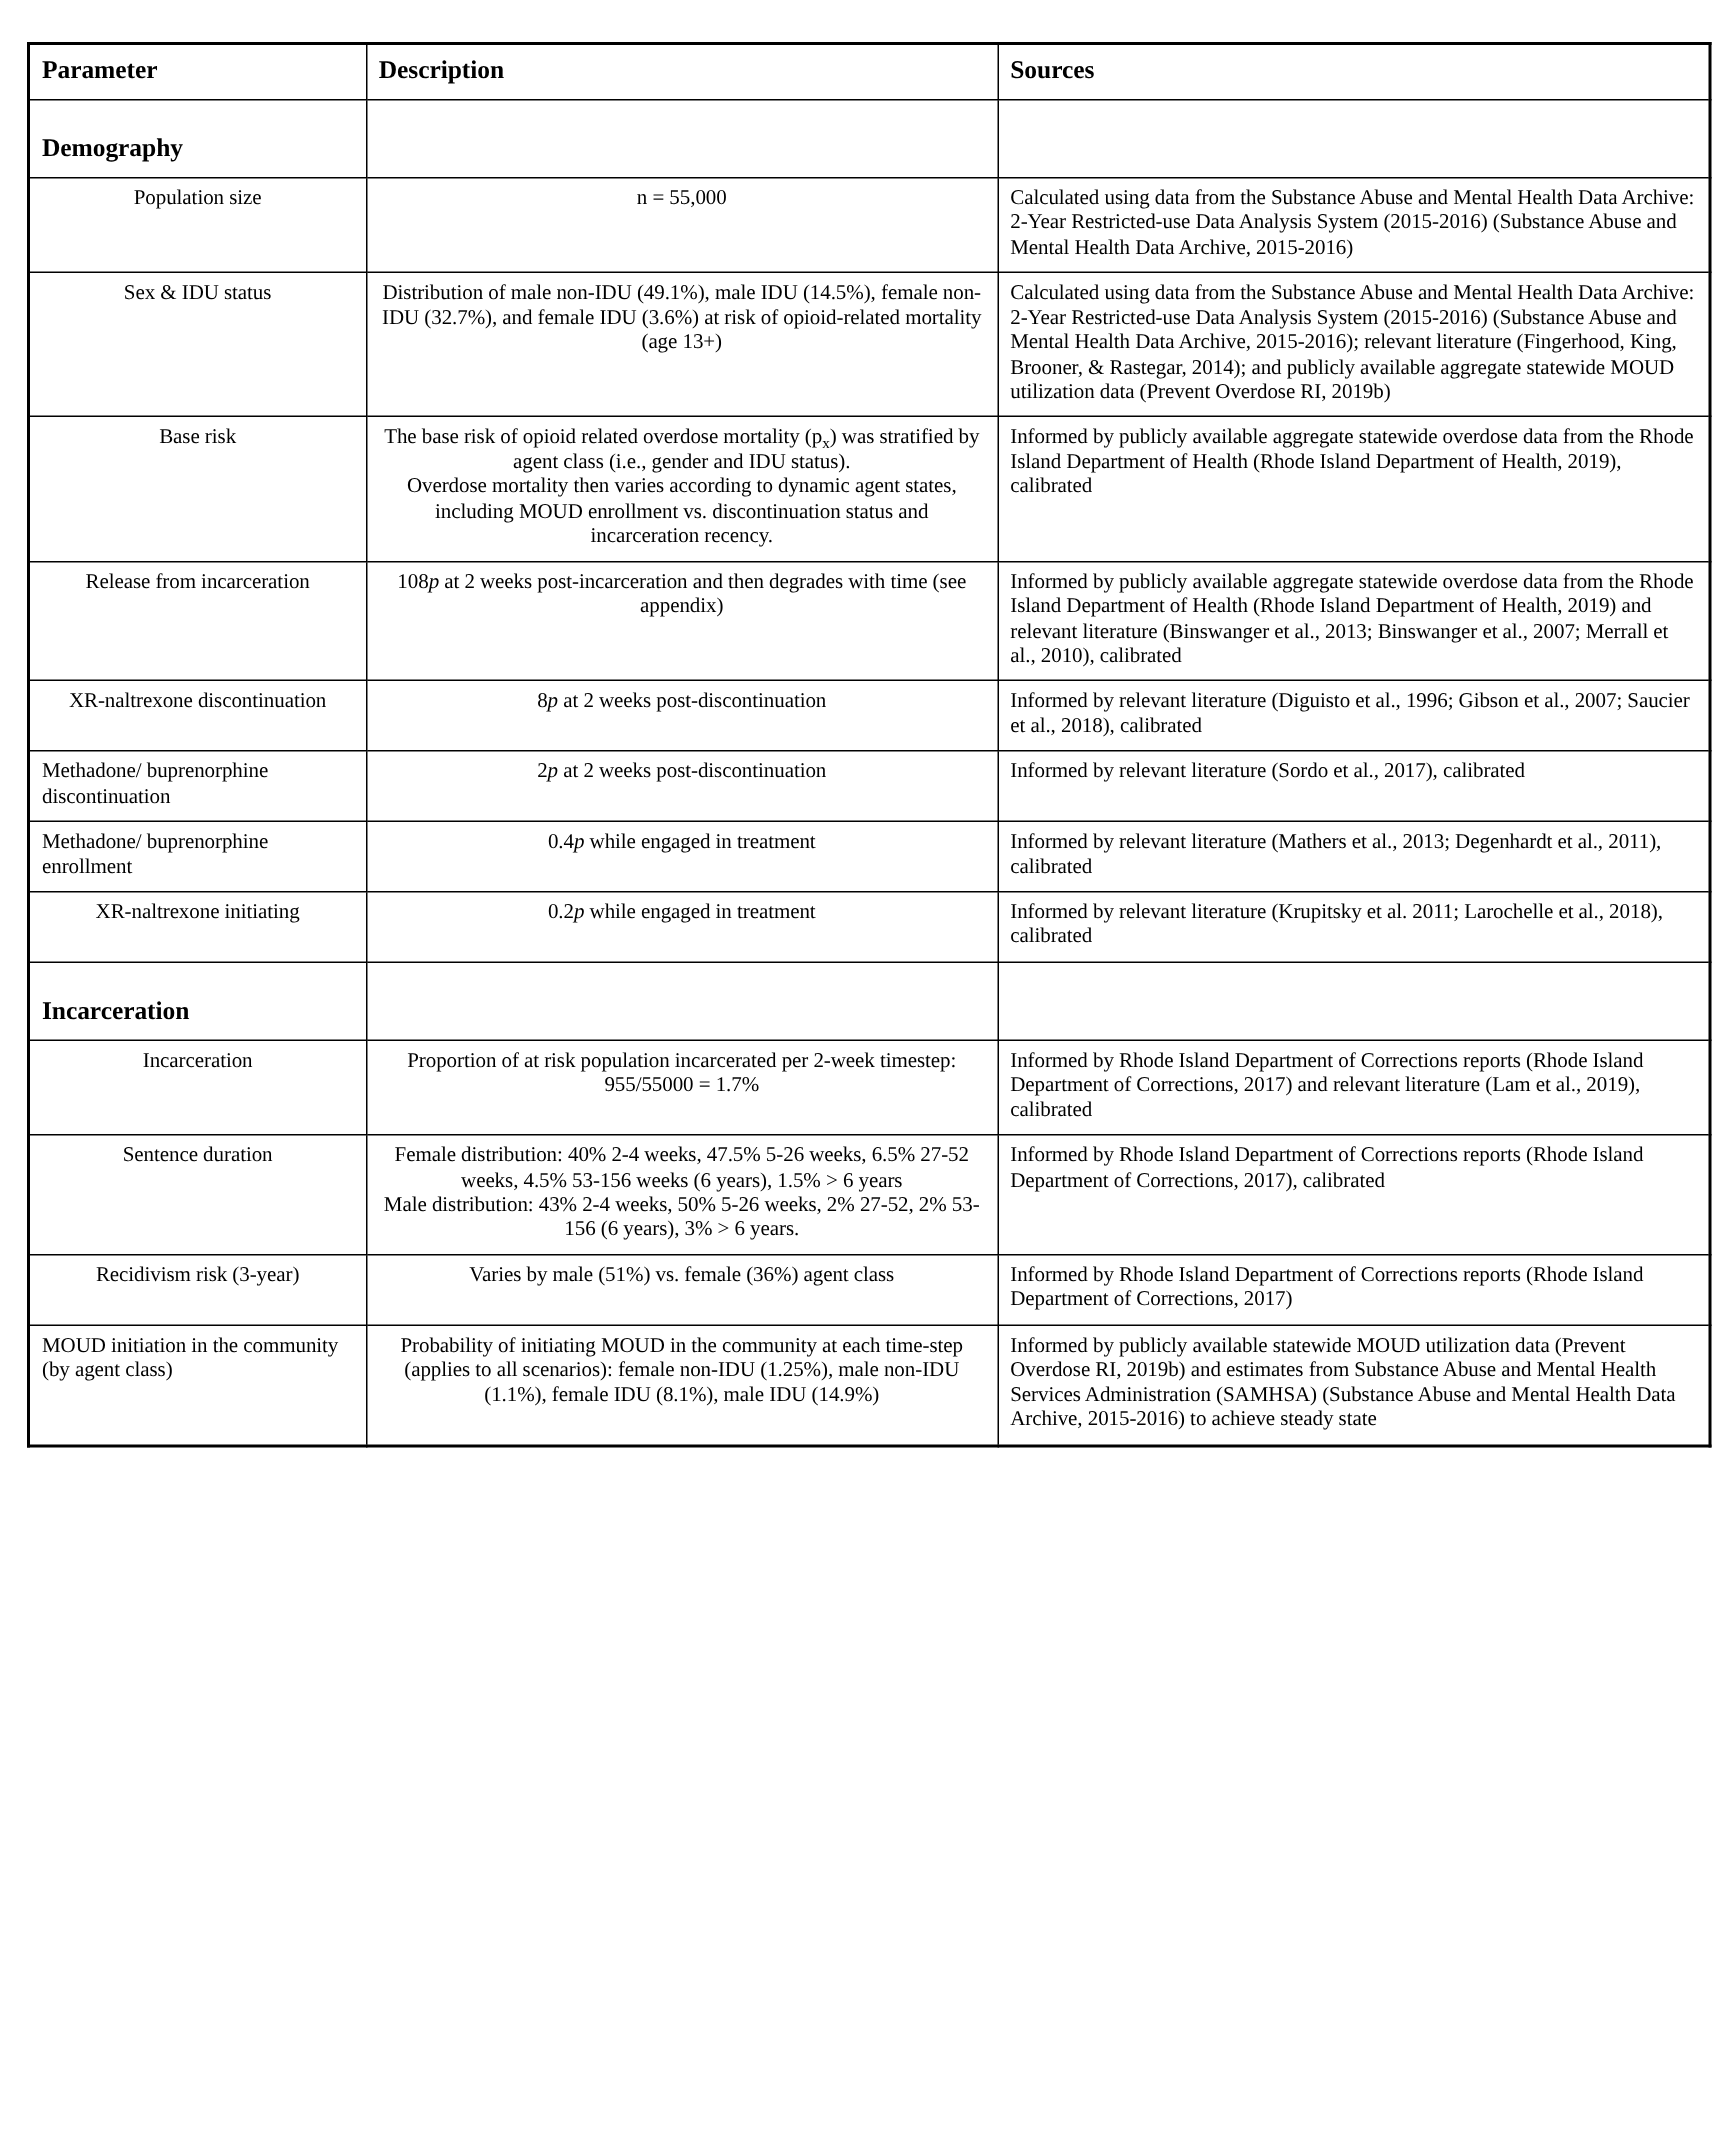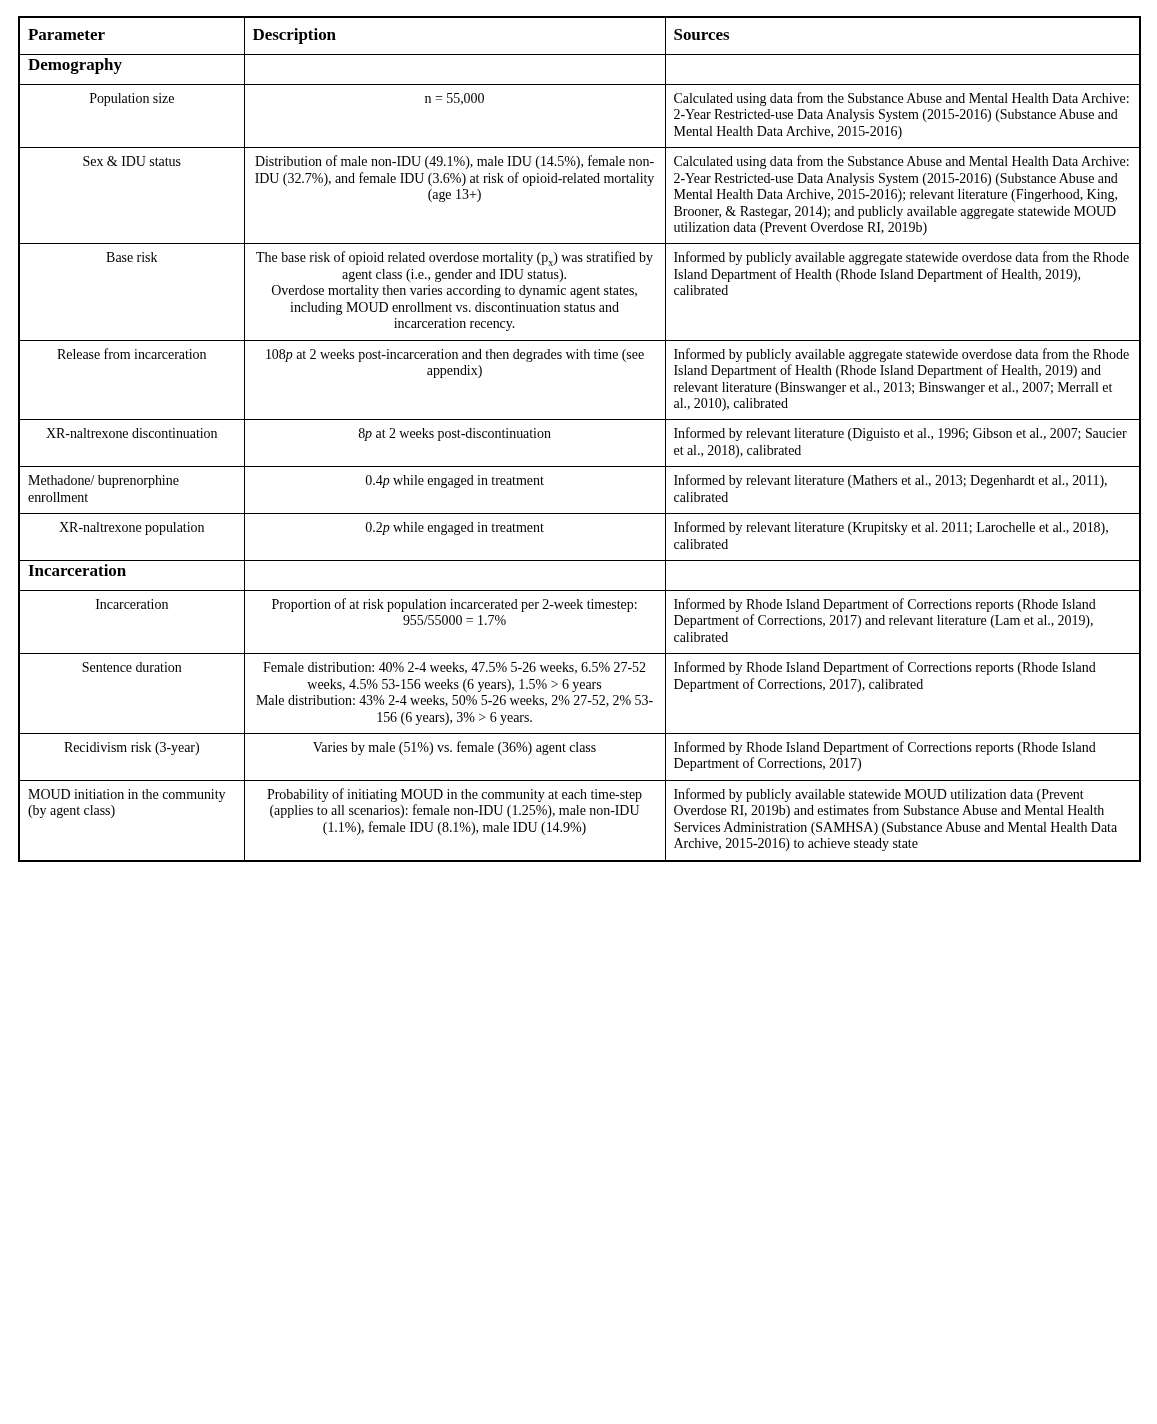--- a/index.html
+++ b/index.html
@@ -21,20 +21,21 @@
     background: #ffffff;
     box-sizing: border-box;
     padding: 16px 18px 0 18px;
   }
   table.param-table {
     width: 1121px;
     border-collapse: collapse;
     table-layout: fixed;
     border: 2px solid #000;
     background: #fff;
+    margin-top: 12px;
   }
   table.param-table td {
     border: 1.6px solid #000;
     vertical-align: top;
     padding: 6px 8px 7px 8px;
     font-size: 14px;
     line-height: 1.175;
     letter-spacing: -0.05px;
   }
   col.c-param { width: 225px; }
@@ -45,21 +46,21 @@
   tr.header-row td {
     font-weight: bold;
     font-size: 17px;
     padding-top: 7px;
     padding-bottom: 9px;
   }
   
   tr.section-row td {
     font-weight: bold;
     font-size: 17px;
-    padding-top: 0;
+    padding-top: 22px;
     padding-bottom: 9px;
   }
   tr.section-row td.sec-title { padding-left: 8px; }
 
   
   td.param-cell {
     padding-left: 26px;
     padding-right: 6px;
     text-align: center;
   }
@@ -113,26 +114,31 @@
           <td class="param-cell"><span class="ptext">Release from incarceration</span></td>
           <td class="desc-cell">108<span class="ital">p</span> at 2 weeks post-incarceration and then degrades with time (see appendix)</td>
           <td class="src-cell">Informed by publicly available aggregate statewide overdose data from the Rhode Island Department of Health (Rhode Island Department of Health, 2019) and relevant literature (Binswanger et al., 2013; Binswanger et al., 2007; Merrall et al., 2010), calibrated</td>
         </tr>
         <tr class="data-row">
           <td class="param-cell"><span class="ptext">XR-naltrexone discontinuation</span></td>
           <td class="desc-cell">8<span class="ital">p</span> at 2 weeks post-discontinuation</td>
           <td class="src-cell">Informed by relevant literature (Diguisto et al., 1996; Gibson et al., 2007; Saucier et al., 2018), calibrated</td>
         </tr>
         <tr class="data-row">
+          <td class="param-cell"><span class="ptext">Methadone/ buprenorphine discontinuation</span></td>
+          <td class="desc-cell">2<span class="ital">p</span> at 2 weeks post-discontinuation</td>
+          <td class="src-cell">Informed by relevant literature (Sordo et al., 2017), calibrated</td>
+        </tr>
+        <tr class="data-row">
           <td class="param-cell"><span class="ptext">Methadone/ buprenorphine enrollment</span></td>
           <td class="desc-cell">0.4<span class="ital">p</span> while engaged in treatment</td>
           <td class="src-cell">Informed by relevant literature (Mathers et al., 2013; Degenhardt et al., 2011), calibrated</td>
         </tr>
         <tr class="data-row">
-          <td class="param-cell"><span class="ptext">XR-naltrexone population</span></td>
+          <td class="param-cell"><span class="ptext">XR-naltrexone initiating</span></td>
           <td class="desc-cell">0.2<span class="ital">p</span> while engaged in treatment</td>
           <td class="src-cell">Informed by relevant literature (Krupitsky et al. 2011; Larochelle et al., 2018), calibrated</td>
         </tr>
         <tr class="section-row">
           <td class="sec-title">Incarceration</td>
           <td class="desc-cell"></td>
           <td class="src-cell"></td>
         </tr>
         <tr class="data-row">
           <td class="param-cell"><span class="ptext">Incarceration</span></td>

